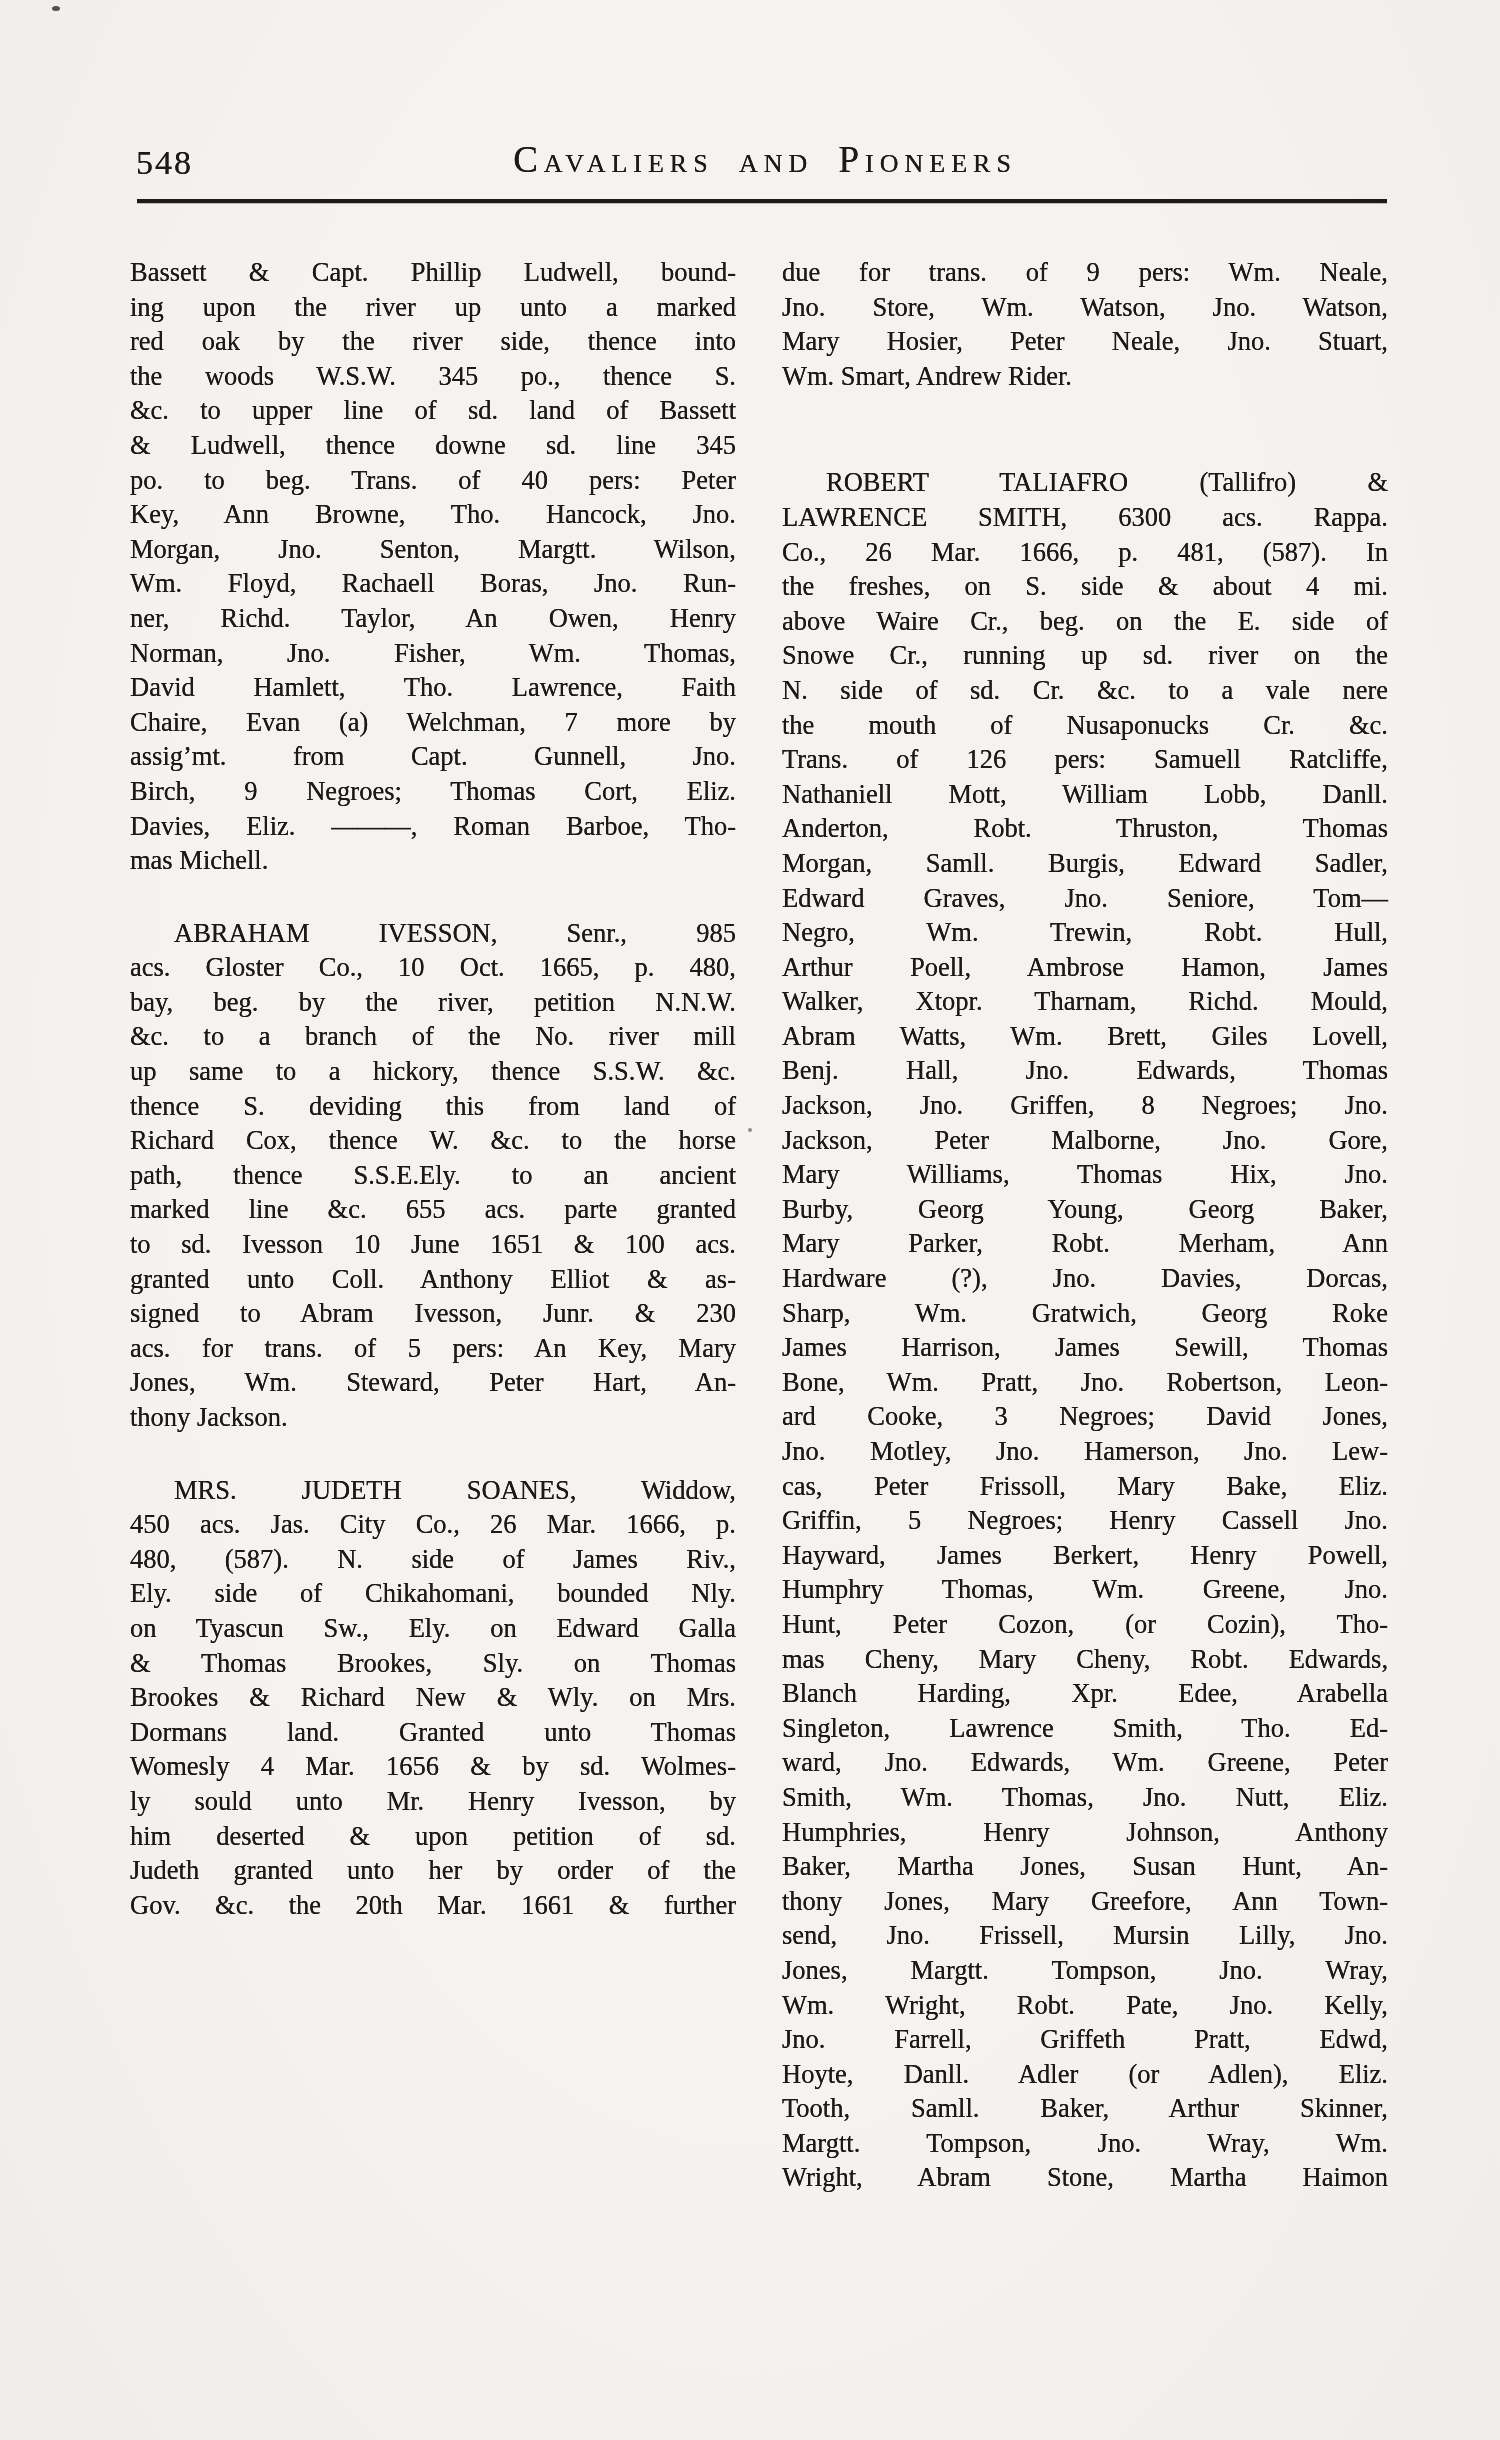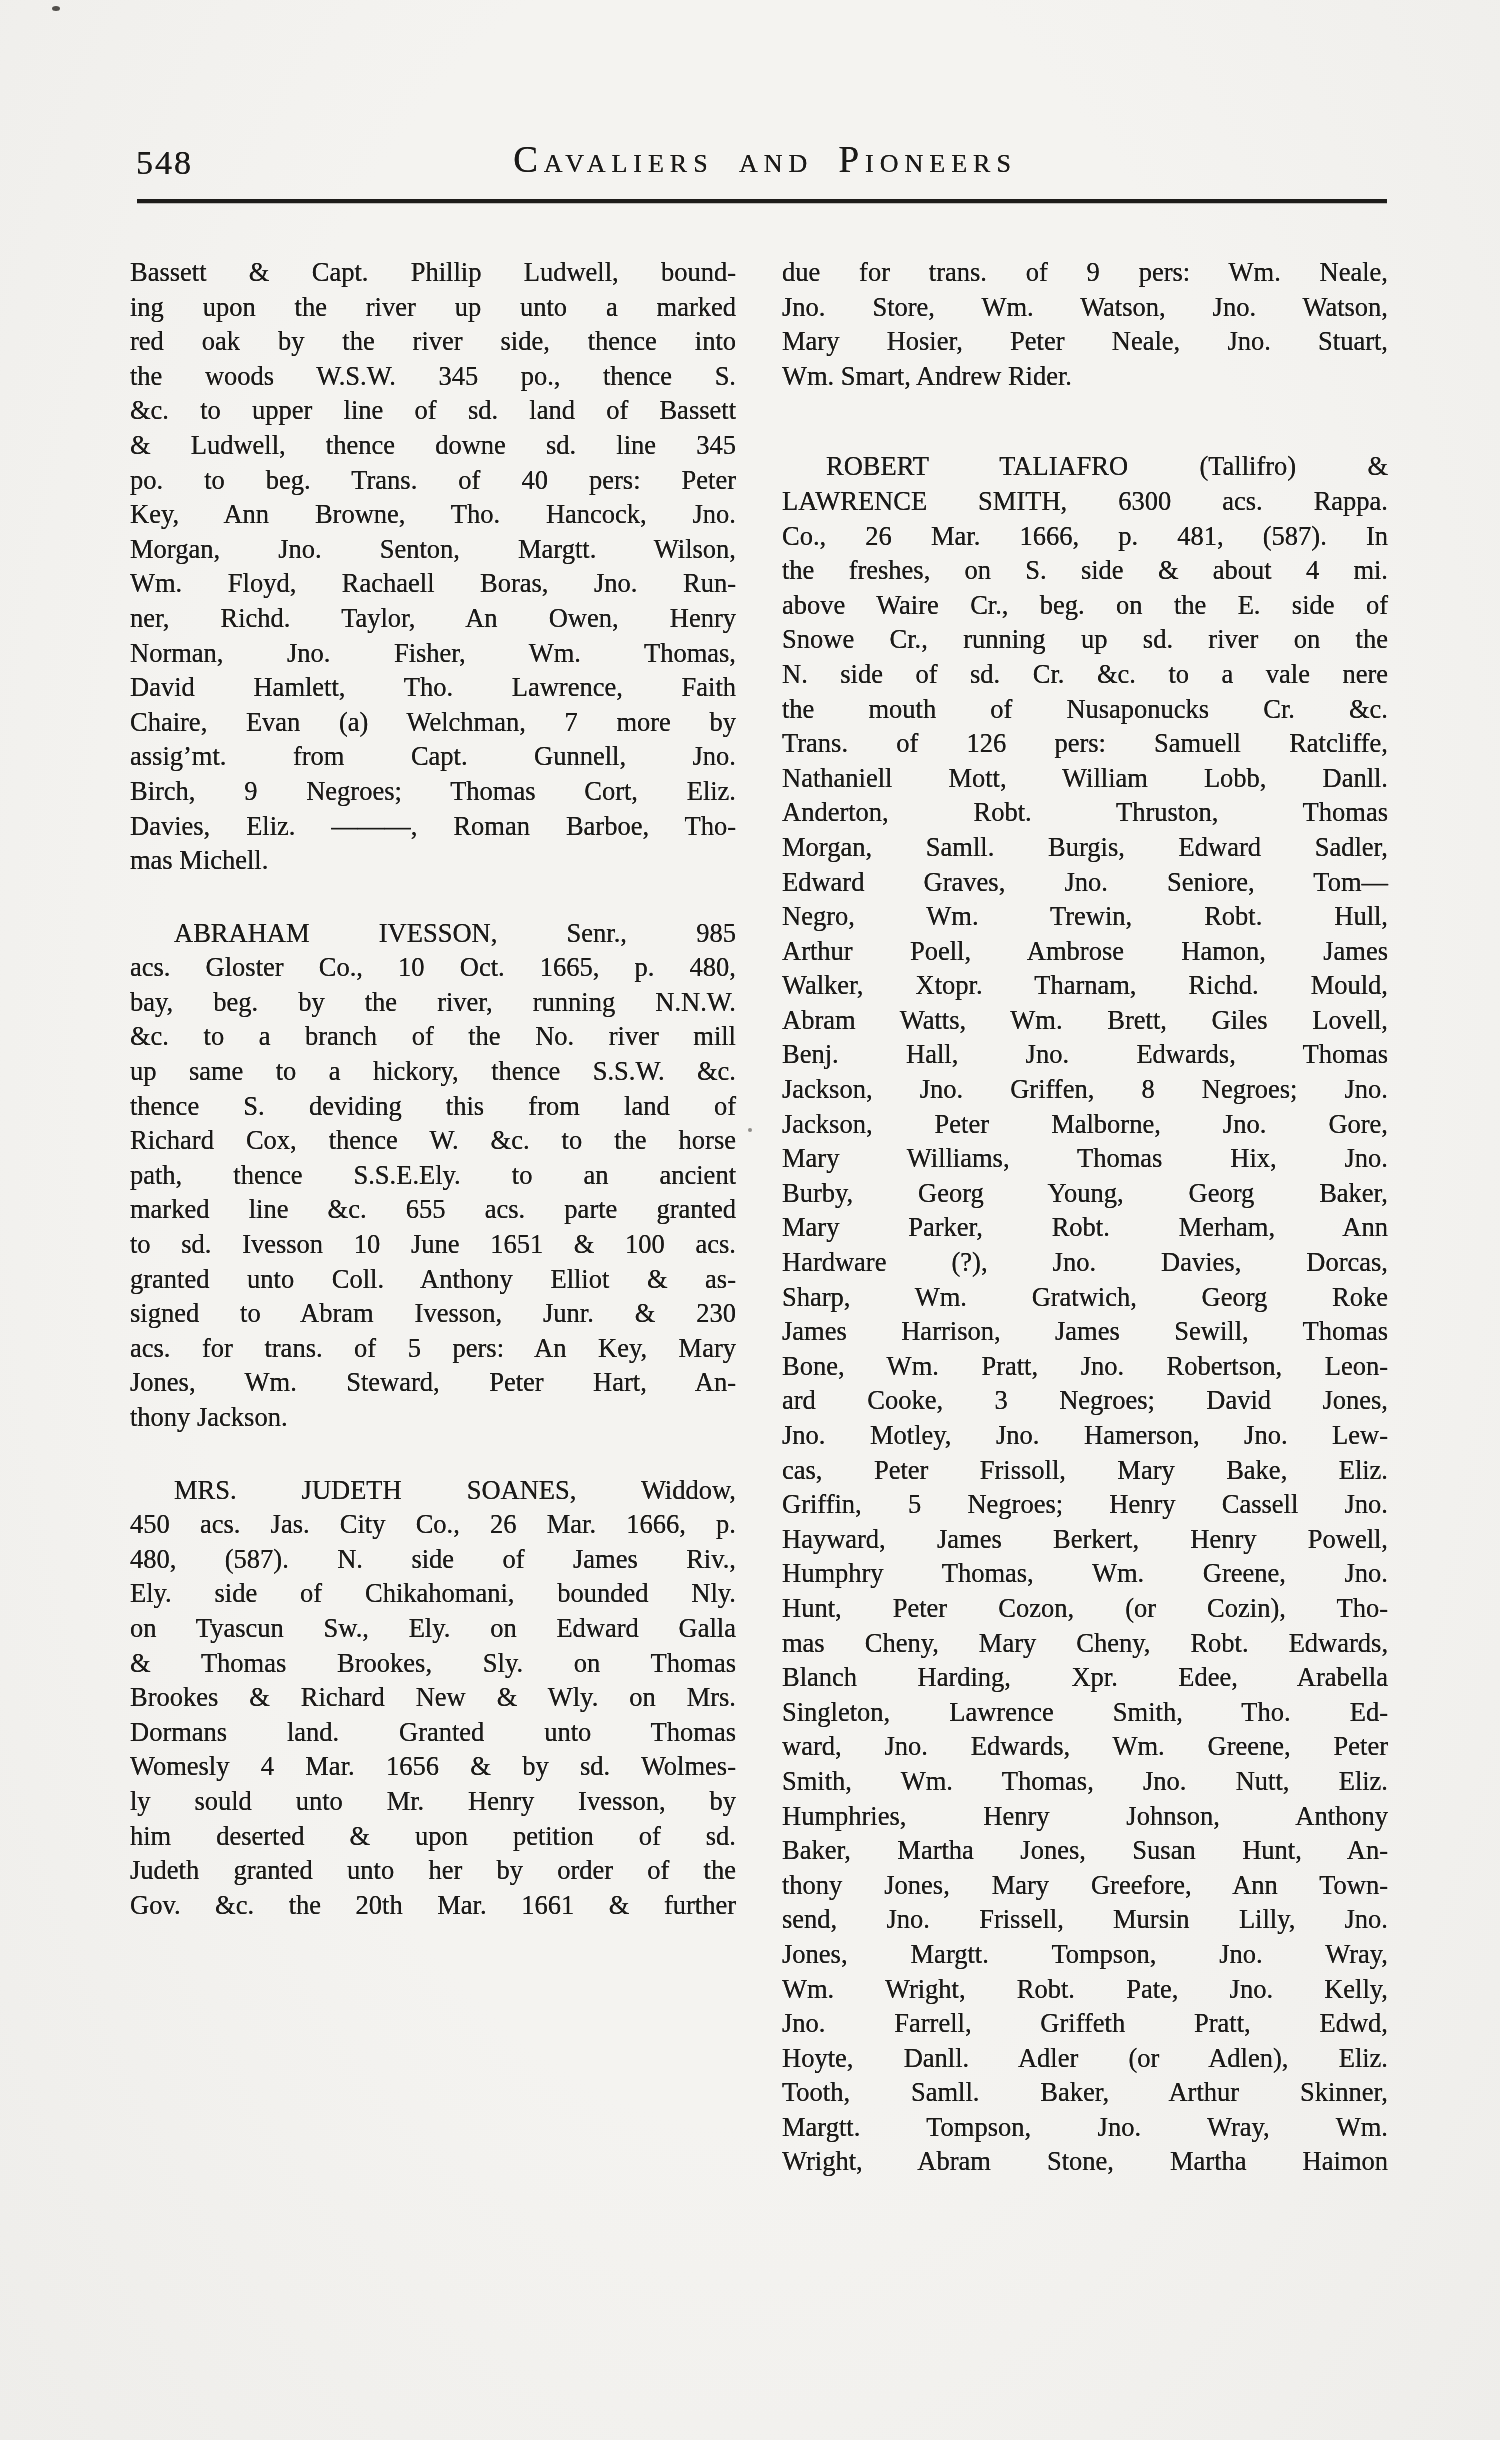--- a/index.html
+++ b/index.html
@@ -53,21 +53,21 @@
     top: 243px;
     font-size: 26.5px;
     line-height: 34.6px;
     text-shadow: 0 0 0.45px currentColor;
   }
   .col-left  { left: 130px; width: 606px; }
   .col-right { left: 782px; width: 606px; }
 
   .para { margin-top: 38px; }
   .para:first-child { margin-top: 12px; }
-  .col-right .para:nth-child(2) { margin-top: 56px; }
+  .col-right .para:nth-child(2) { margin-top: 72px; }
 
   .line {
     text-align: justify;
     text-align-last: justify;
     text-justify: inter-word;
   }
   .line.last { text-align-last: left; }
   .line.indent { padding-left: 44px; }
 
   .speck {
@@ -108,21 +108,21 @@
         <div class="line">David Hamlett, Tho. Lawrence, Faith</div>
         <div class="line">Chaire, Evan (a) Welchman, 7 more by</div>
         <div class="line">assig’mt. from Capt. Gunnell, Jno.</div>
         <div class="line">Birch, 9 Negroes; Thomas Cort, Eliz.</div>
         <div class="line">Davies, Eliz. ———, Roman Barboe, Tho-</div>
         <div class="line last">mas Michell.</div>
       </div>
       <div class="para">
         <div class="line indent">ABRAHAM IVESSON, Senr., 985</div>
         <div class="line">acs. Gloster Co., 10 Oct. 1665, p. 480,</div>
-        <div class="line">bay, beg. by the river, running N.N.W.</div>
+        <div class="line">bay, beg. by the river, petition N.N.W.</div>
         <div class="line">&amp;c. to a branch of the No. river mill</div>
         <div class="line">up same to a hickory, thence S.S.W. &amp;c.</div>
         <div class="line">thence S. deviding this from land of</div>
         <div class="line">Richard Cox, thence W. &amp;c. to the horse</div>
         <div class="line">path, thence S.S.E.Ely. to an ancient</div>
         <div class="line">marked line &amp;c. 655 acs. parte granted</div>
         <div class="line">to sd. Ivesson 10 June 1651 &amp; 100 acs.</div>
         <div class="line">granted unto Coll. Anthony Elliot &amp; as-</div>
         <div class="line">signed to Abram Ivesson, Junr. &amp; 230</div>
         <div class="line">acs. for trans. of 5 pers:  An Key, Mary</div>

